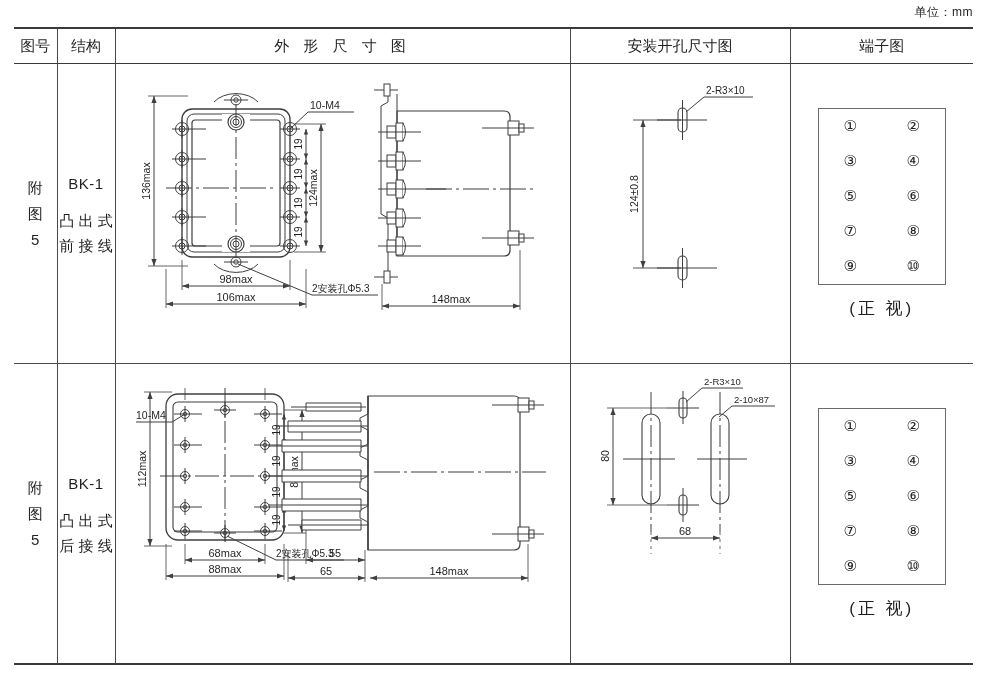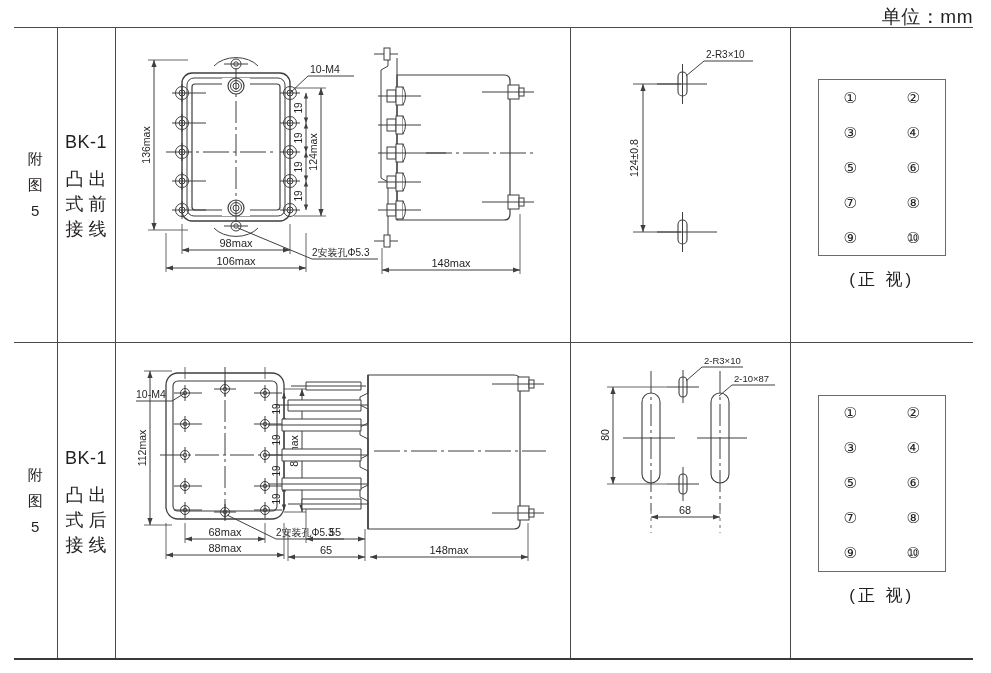--- a/index.html
+++ b/index.html
@@ -6,21 +6,21 @@
   body{
     width:991px;height:673px;
     background:#ffffff;
     font-family:"Liberation Sans","DejaVu Sans",sans-serif;
     color:#231f20;
     overflow:hidden;
     position:relative;
   }
   .unit-line{
     position:absolute;left:0;top:4px;width:973px;
-    text-align:right;font-size:19px;color:#231f20;letter-spacing:.5px;
+    text-align:right;font-size:12px;color:#231f20;letter-spacing:.5px;
   }
   table.spec{
     position:absolute;left:14px;top:27px;
     width:959px;height:633px;
     border-collapse:collapse;
     table-layout:fixed;
   }
   table.spec td{
     border:1px solid #4a4a4a;
     padding:0;margin:0;
@@ -38,21 +38,21 @@
   table.spec tr.body.last td{border-bottom:2px solid #3a3a3a;}
   table.spec td.c1{border-left:none;}
   table.spec td.c5{border-right:none;}
   .sp{letter-spacing:5px;}
 
   .vtext{
     text-align:center;font-size:15px;line-height:26px;
   }
   .vtext .ch{display:block;}
   .struct{
-    text-align:center;font-size:18px;line-height:25px;padding-top:2px;
+    text-align:center;font-size:15px;line-height:25px;padding-top:2px;
   }
   .struct .model{display:block;margin-bottom:12px;letter-spacing:.5px;}
 
   
   .draw{position:relative;height:100%;}
   svg.dw{position:absolute;left:0;top:0;display:block;}
 
   
   .term-wrap{
     display:flex;flex-direction:column;align-items:center;justify-content:center;
@@ -77,20 +77,27 @@
 <table class="spec">
   <colgroup>
     <col style="width:43px">
       <col style="width:58px">
       <col style="width:455px">
     <col style="width:220px">
       <col style="width:183px">
   </colgroup>
 
   <tbody>
+      <tr class="hdr">
+    <td class="c1">图号</td>
+    <td>结构</td>
+    <td class="sp">外 形 尺 寸 图</td>
+    <td>安装开孔尺寸图</td>
+    <td class="c5">端子图</td>
+  </tr>
 
   <tr class="body">
     <td class="c1">
       <div class="vtext">
         <span class="ch">附</span>
         <span class="ch">图</span>
         <span class="ch">5</span>
       </div>
     </td>
 

